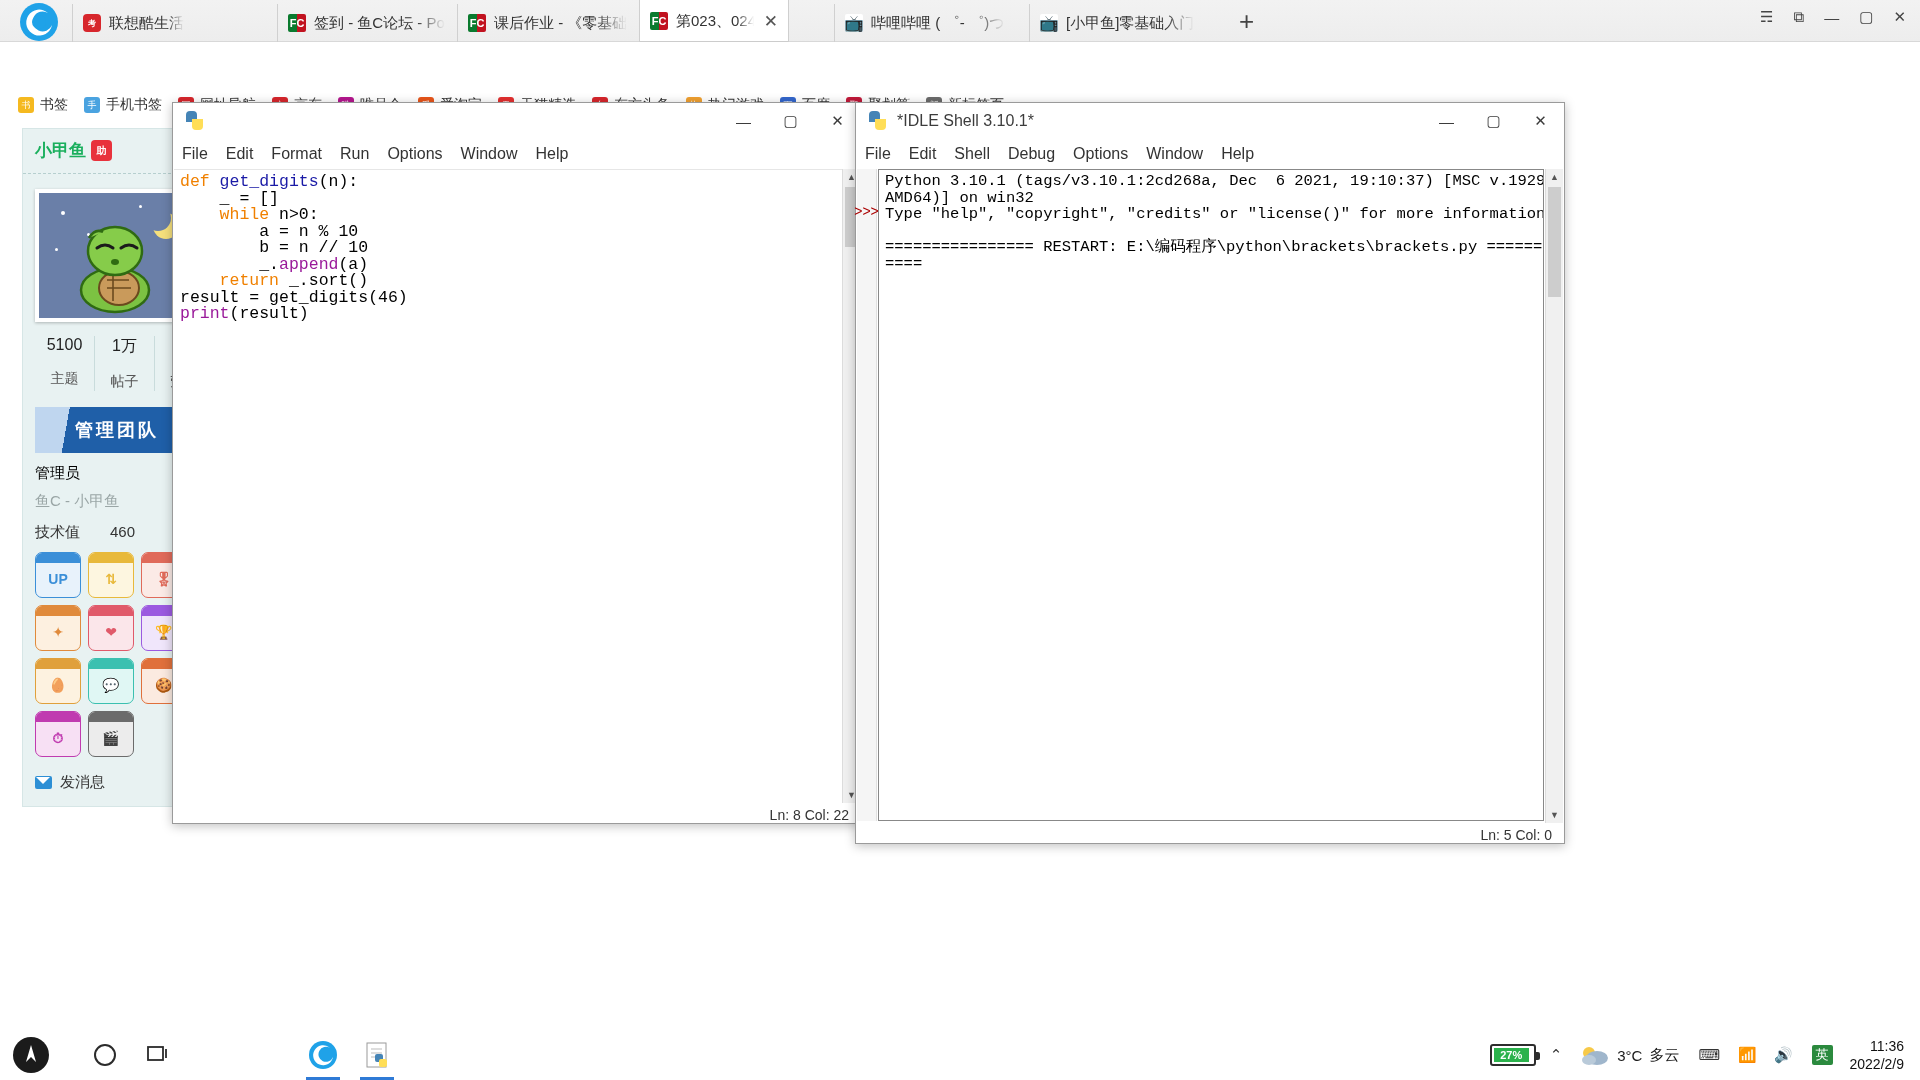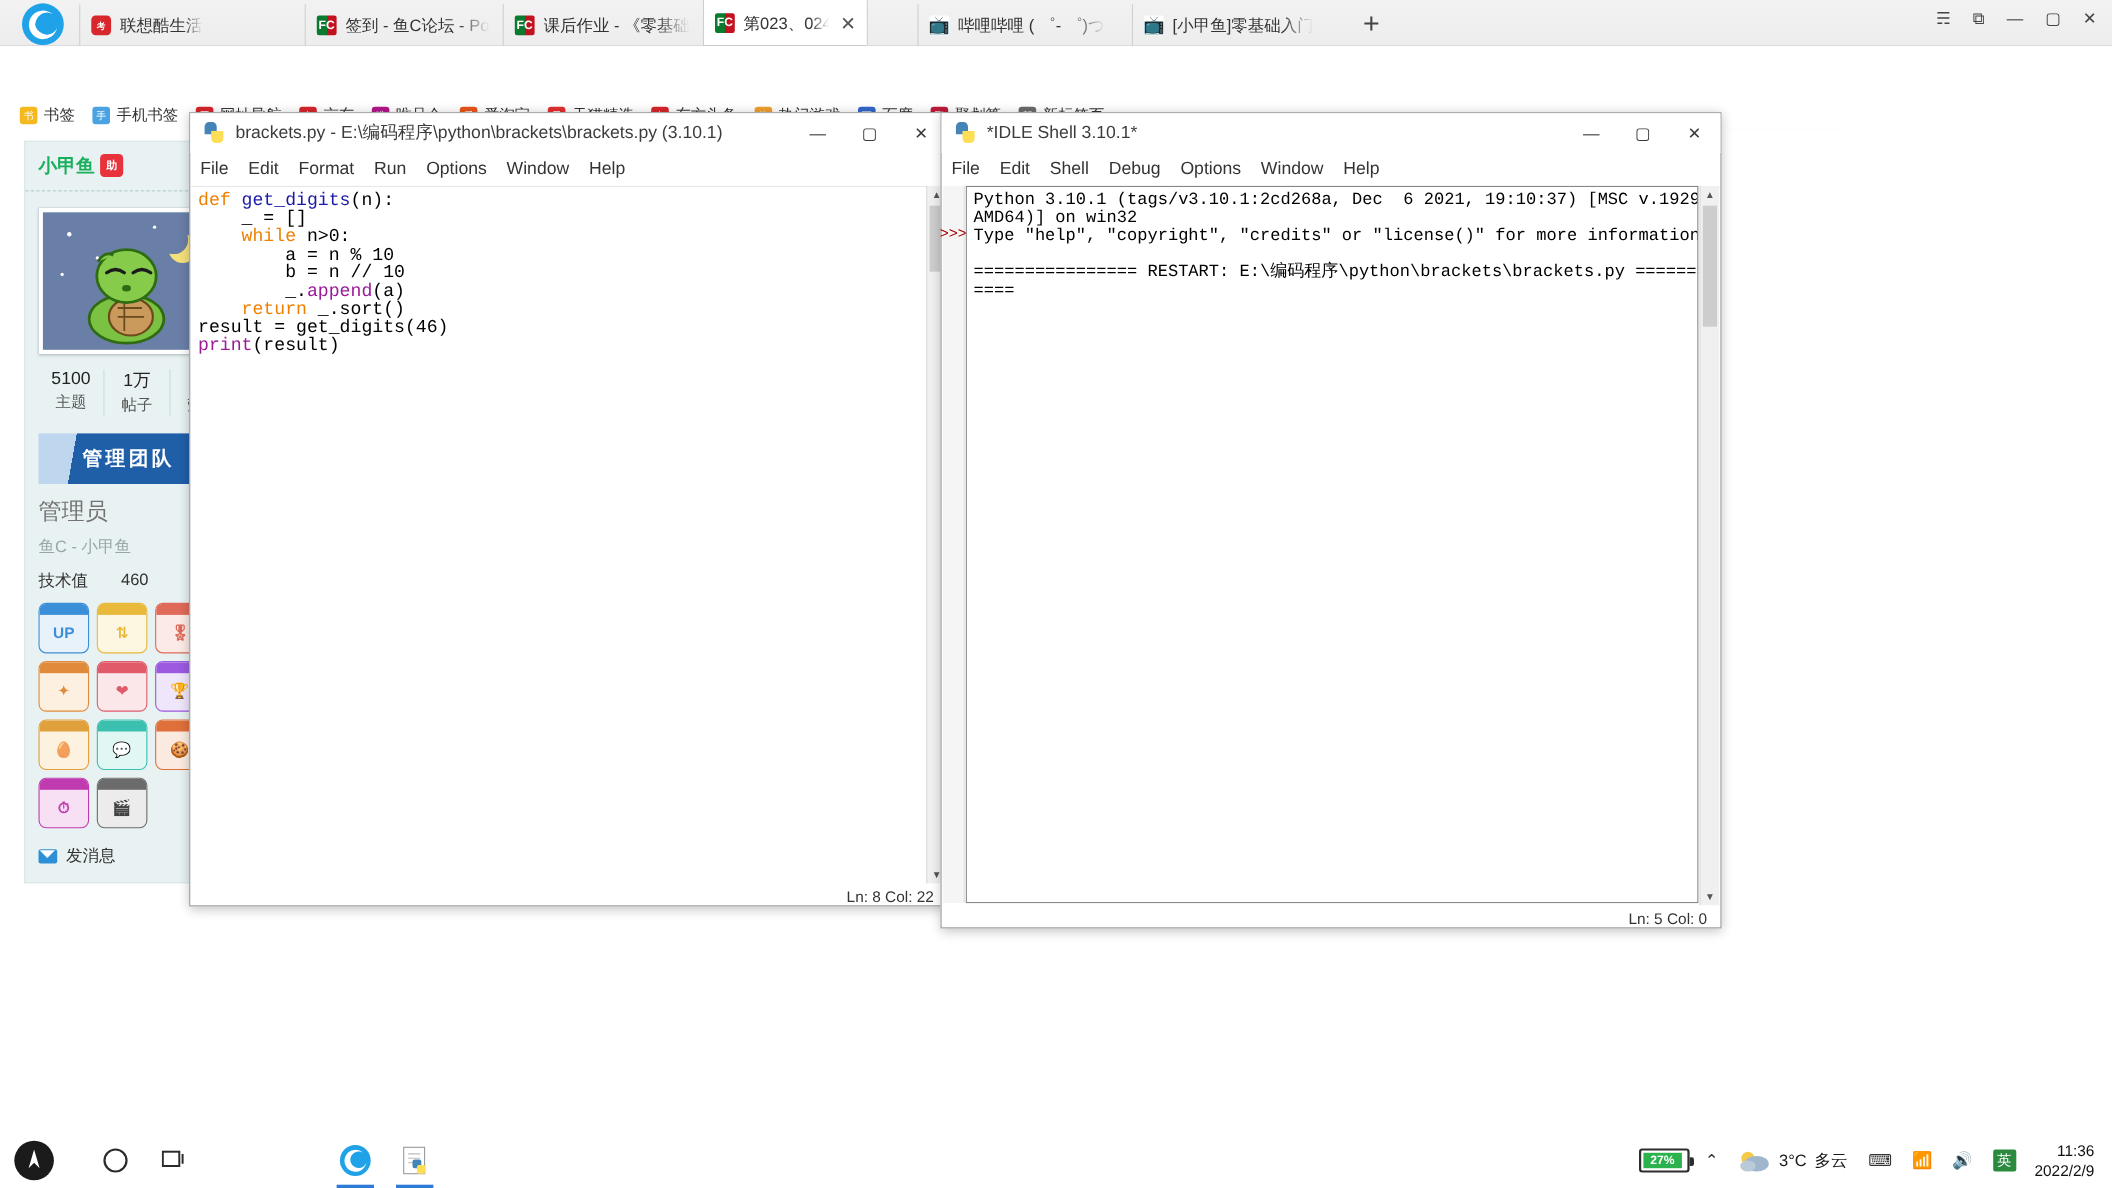--- a/index.html
+++ b/index.html
@@ -90,26 +90,26 @@
   .dashed { border-top:1px dashed #b6cfcf; margin:11px -12px 0; }
   .avatar { margin-top:15px; width:150px; height:133px; background:#6a7fa8; border:4px solid #fff;
             box-shadow:0 1px 3px rgba(0,0,0,.25); position:relative; overflow:hidden; }
   .moon { position:absolute; right:10px; top:12px; width:26px; height:26px; border-radius:50%;
           box-shadow:8px 8px 0 0 #f6e07c; }
   .star { position:absolute; background:#fff; border-radius:50%; }
   .turtle { position:absolute; left:30px; top:25px; width:92px; height:100px; }
   .stats { margin-top:14px; display:flex; font-size:15px; text-align:center; color:#333; }
   .stat { flex:1; }
   .stat .n { font-size:16px; color:#222; }
-  .stat .l { font-size:14px; color:#555; margin-top:3px; }
+  .stat .l { font-size:14px; color:#555; margin-top:16px; }
   .stat + .stat { border-left:1px solid #c9dcdc; }
   .teambanner { margin-top:16px; width:150px; height:46px; background:linear-gradient(100deg,#bfd6ef 0 22%,#1f5fa8 22%);
                 display:flex; align-items:center; justify-content:center; }
   .teambanner span { color:#fff; font-size:18px; font-weight:bold; letter-spacing:3px; margin-left:14px;}
-  .role { margin-top:11px; font-size:21px; color:#737373; }
+  .role { margin-top:11px; font-size:15px; color:#000000; }
   .subrole { margin-top:9px; font-size:15px; color:#9aa6a6; }
   .skill { margin-top:12px; font-size:15px; color:#333; display:flex; gap:30px; }
   .medals { margin-top:10px; display:grid; grid-template-columns:repeat(3,46px); gap:7px; }
   .medal { width:46px; height:46px; border-radius:7px; position:relative; overflow:hidden;
            display:flex; align-items:center; justify-content:center; font-size:17px; }
   .medal::before { content:""; position:absolute; top:0; left:0; right:0; height:10px; }
   .msg { margin-top:16px; display:flex; align-items:center; gap:8px; font-size:15px; color:#333; }
   .mail { width:17px; height:13px; background:#2d8fd5; position:relative; border-radius:2px; }
   .mail::after { content:""; position:absolute; left:1px; top:1px; border-left:7.5px solid transparent;
                  border-right:7.5px solid transparent; border-top:7px solid #fff; }
@@ -393,21 +393,20 @@
           <span class="mail"></span>
           <span>发消息</span>
         </div>
       </div>
     </div>
   </div>
 
   <div class="idle-edit">
     <div class="tbar">
       <span class="pyico"></span>
-      <span class="tbar-title">brackets.py - E:\编码程序\python\brackets\brackets.py (3.10.1)</span>
       <div class="tbar-ctl">
         <div>—</div>
         <div>▢</div>
         <div>✕</div>
       </div>
     </div>
     <div class="menubar" id="editor-menus">
         <span>File</span>
         <span>Edit</span>
         <span>Format</span>

